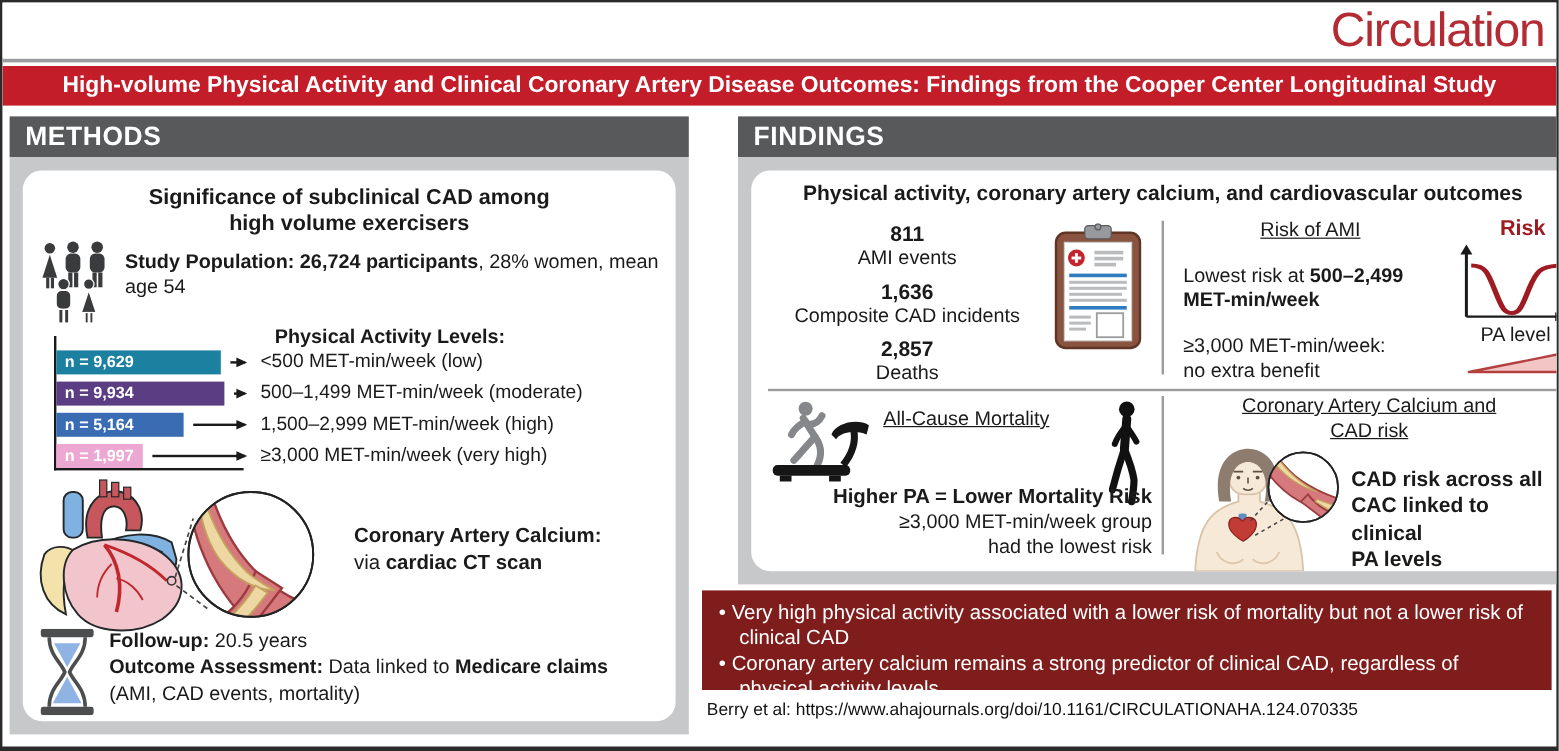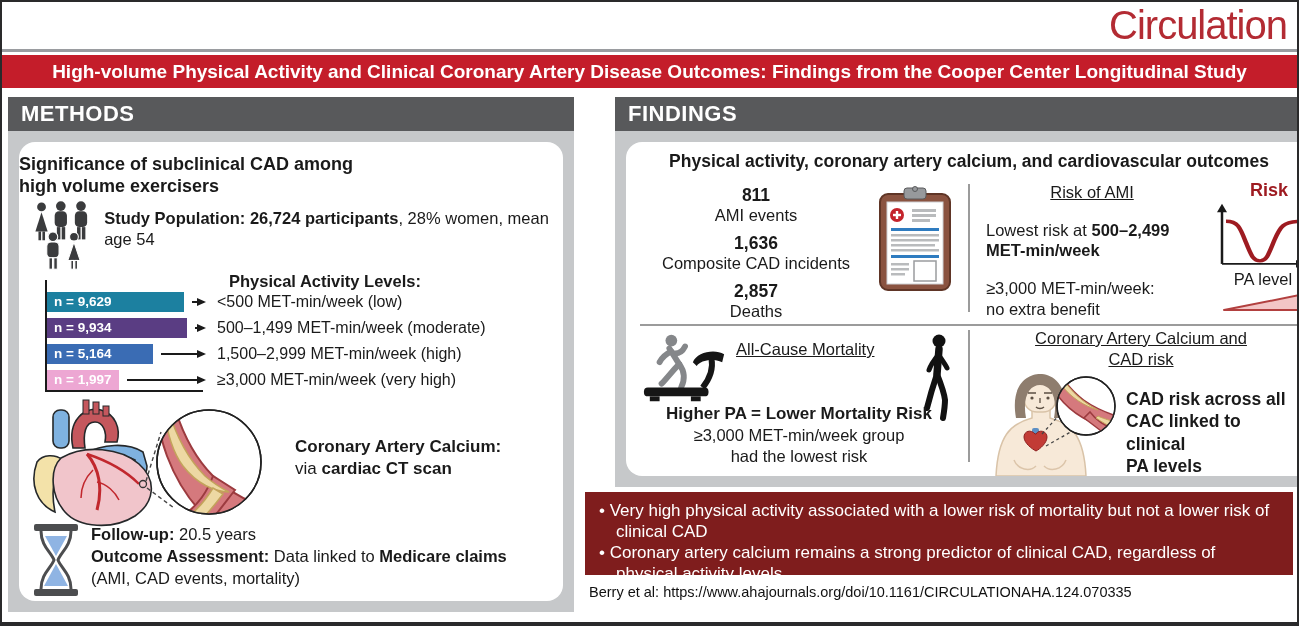--- a/index.html
+++ b/index.html
@@ -17,21 +17,21 @@
   
   .panel{position:absolute;top:95px;}
   .methods-panel{left:6px;width:566px;height:515px;border-radius:14px;}
   .findings-panel{left:613px;width:708px;height:390px;}
   .panel-header{height:34px;background:#58595b;color:#fff;font-size:22px;font-weight:bold;
                 line-height:34px;padding-left:13px;letter-spacing:.5px;}
   .panel-body{position:absolute;top:34px;left:0;right:0;bottom:0;background:#c6c8ca;padding:11px;box-sizing:border-box;}
   .card{position:relative;background:#fff;border-radius:16px;width:100%;height:100%;box-sizing:border-box;}
 
   
-  .m-title{position:absolute;top:12px;left:0;right:0;font-weight:bold;font-size:18px;line-height:1.22;}
+  .m-title{position:absolute;top:12px;left:0;right:0;text-align:center;font-weight:bold;font-size:18px;line-height:1.22;}
   .m-pop{position:absolute;top:52px;left:12px;right:8px;display:flex;align-items:flex-start;}
   .m-pop-text{margin-left:10px;font-size:16.5px;line-height:1.3;padding-top:14px;}
   .bars{position:absolute;top:130px;left:12px;right:6px;height:126px;}
   .bars-title{position:absolute;left:198px;top:0;font-weight:bold;font-size:16.5px;}
   .axis-v{position:absolute;left:14px;top:8px;width:2px;height:112px;background:#1a1a1a;}
   .axis-h{position:absolute;left:14px;top:118px;width:158px;height:2px;background:#1a1a1a;}
   .bar-row{position:absolute;left:16px;right:0;height:20px;display:flex;align-items:center;}
   .bar{height:20px;line-height:20px;color:#fff;font-weight:bold;font-size:13.5px;padding-left:7px;
        box-sizing:border-box;flex:none;}
   .arrow{flex:1;height:0;border-top:2px solid #1a1a1a;margin:0 13px 0 8px;position:relative;}
@@ -53,21 +53,21 @@
   .vdiv-bot{left:342px;top:188px;height:132px;}
   .hdiv{position:absolute;left:14px;right:14px;top:182px;height:2px;background:#9b9b9b;}
   .f-risk{position:absolute;left:360px;top:40px;width:212px;font-size:16.5px;line-height:1.25;}
   .f-risk-title{text-align:center;text-decoration:underline;margin-bottom:17px;}
   .f-risk-2{margin-top:17px;}
   .f-chart{position:absolute;left:580px;top:38px;width:100px;text-align:center;}
   .f-chart-risk{color:#9e1b21;font-weight:bold;font-size:18px;padding-left:26px;height:20px;}
   .f-chart-pa{font-size:16.5px;height:20px;padding-left:14px;}
   .f-mort{position:absolute;left:12px;top:188px;width:328px;height:136px;}
   .f-mort-title{position:absolute;left:98px;top:10px;font-size:16.5px;text-decoration:underline;}
-  .f-mort-line{position:absolute;left:0;width:322px;text-align:center;}
+  .f-mort-line{position:absolute;left:0;width:322px;text-align:right;}
   .f-mort-1{top:74px;font-weight:bold;font-size:17px;}
   .f-mort-2{top:96px;font-size:16.5px;}
   .f-mort-3{top:117px;font-size:16.5px;}
   .f-cac{position:absolute;left:352px;top:186px;right:8px;height:140px;}
   .f-cac-title{text-align:center;font-size:16.5px;text-decoration:underline;line-height:1.3;}
   .f-cac-text{position:absolute;left:148px;top:60px;font-weight:bold;font-size:17.5px;line-height:1.28;}
 
   
   .red-box{position:absolute;left:583px;top:490px;width:708px;height:83px;background:#7f1d1d;color:#fff;
            box-sizing:border-box;padding:8px 12px 0 14px;}

